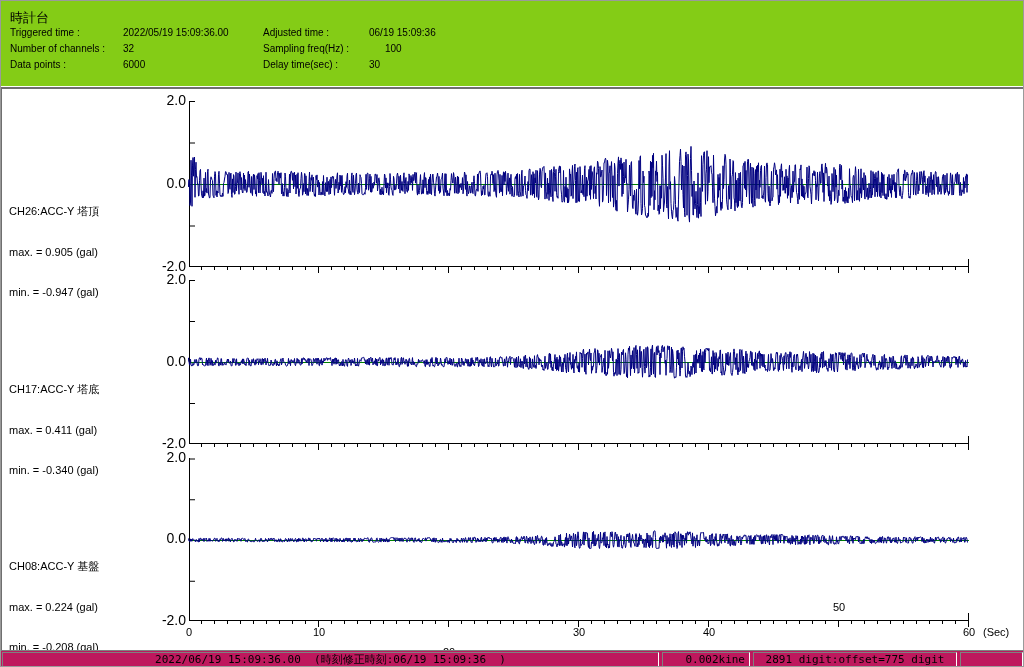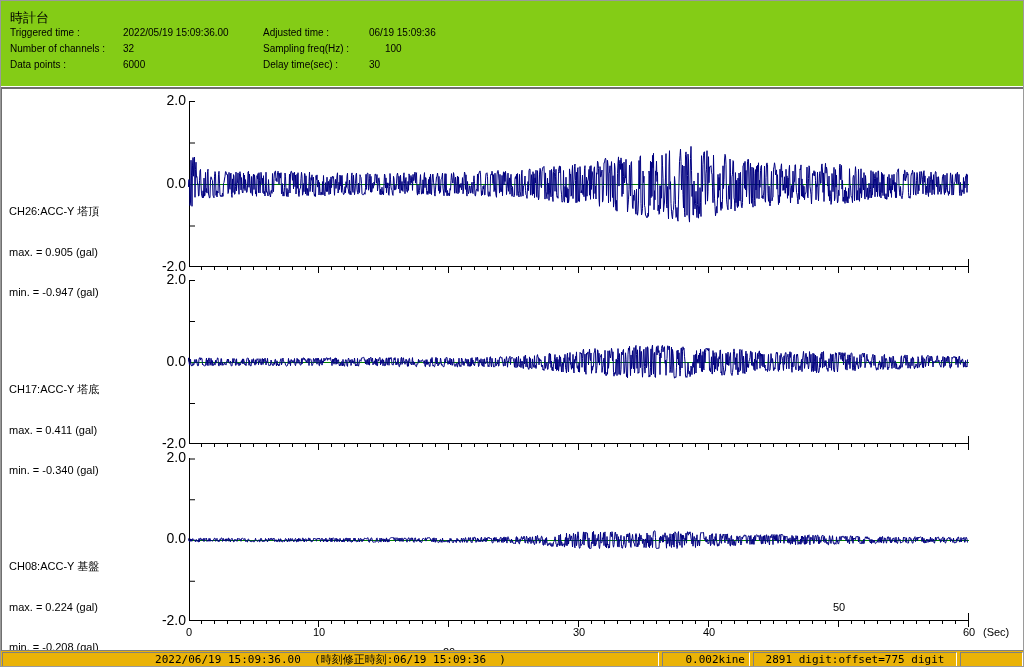--- a/index.html
+++ b/index.html
@@ -23,21 +23,21 @@
     border-left:1px solid #6f6f6f; border-right:1px solid #6f6f6f;
   }
   .ch-label { position:absolute; left:7px; width:178px; font-size:11px; line-height:13.5px; color:#000; white-space:pre; }
   .ylabel { position:absolute; width:40px; text-align:right; font-size:14px; line-height:13px; color:#000; }
   .xlabel { position:absolute; width:32px; text-align:center; font-size:11px; line-height:13px; color:#000; }
   .seclabel { position:absolute; font-size:11px; line-height:13px; color:#000; }
   .wave-svg { position:absolute; }
   
   #statusbar {
     position:absolute; left:0; top:649px; width:1024px; height:18px;
-    background:#eab308; border-top:1px solid #808080;padding-left:24px;
+    background:#be185d; border-top:1px solid #808080;padding-left:24px;
   }
   .scell {
     position:absolute; top:1px; height:16px;
     border:1px solid; border-color:#808080 #ffffff #ffffff #808080;
     font-family:"DejaVu Sans Mono","Liberation Mono",monospace;
     font-size:11px; line-height:14px; color:#000;
     overflow:hidden; white-space:pre;
   }
 </style>
 </head>

